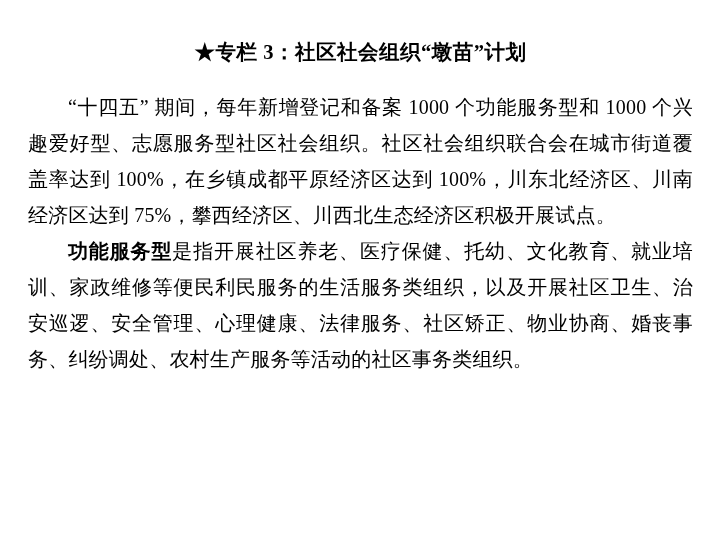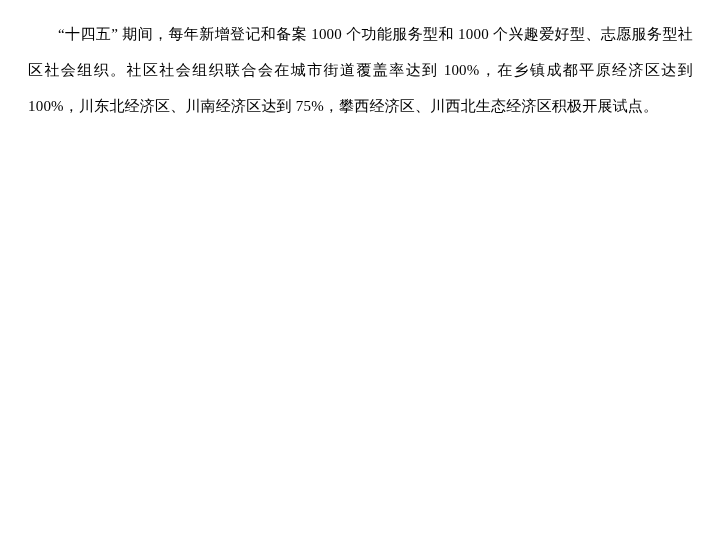--- a/index.html
+++ b/index.html
@@ -29,36 +29,38 @@
     margin: 0;
     padding-top: 38px;
     padding-bottom: 6px;
     line-height: 1.4;
   }
   .body-block {
     margin-top: 16px;
   }
   p.para {
     margin: 0 0 0 0;
-    font-size: 15px;
+    font-size: 20px;
     line-height: 36px;
     text-align: justify;
     text-justify: inter-ideograph;
     letter-spacing: 0.2px;
   }
   p.para.indent {
     text-indent: 2em;
   }
   .bold {
     font-weight: bold;
   }
 </style>
 </head>
 <body>
 
 <div class="page">
 
+  <h1 class="doc-title">★专栏 3：社区社会组织“墩苗”计划</h1>
 
   <div class="body-block">
     <p class="para indent"><span>“十四五” 期间，每年新增登记和备案 1000 个功能服务型和 1000 个兴趣爱好型、志愿服务型社区社会组织。社区社会组织联合会在城市街道覆盖率达到 100%，在乡镇成都平原经济区达到 100%，川东北经济区、川南经济区达到 75%，攀西经济区、川西北生态经济区积极开展试点。</span></p>
+    <p class="para indent"><span class="bold">功能服务型</span><span>是指开展社区养老、医疗保健、托幼、文化教育、就业培训、家政维修等便民利民服务的生活服务类组织，以及开展社区卫生、治安巡逻、安全管理、心理健康、法律服务、社区矫正、物业协商、婚丧事务、纠纷调处、农村生产服务等活动的社区事务类组织。</span></p>
   </div>
 
 </div>
 
 </body></html>

